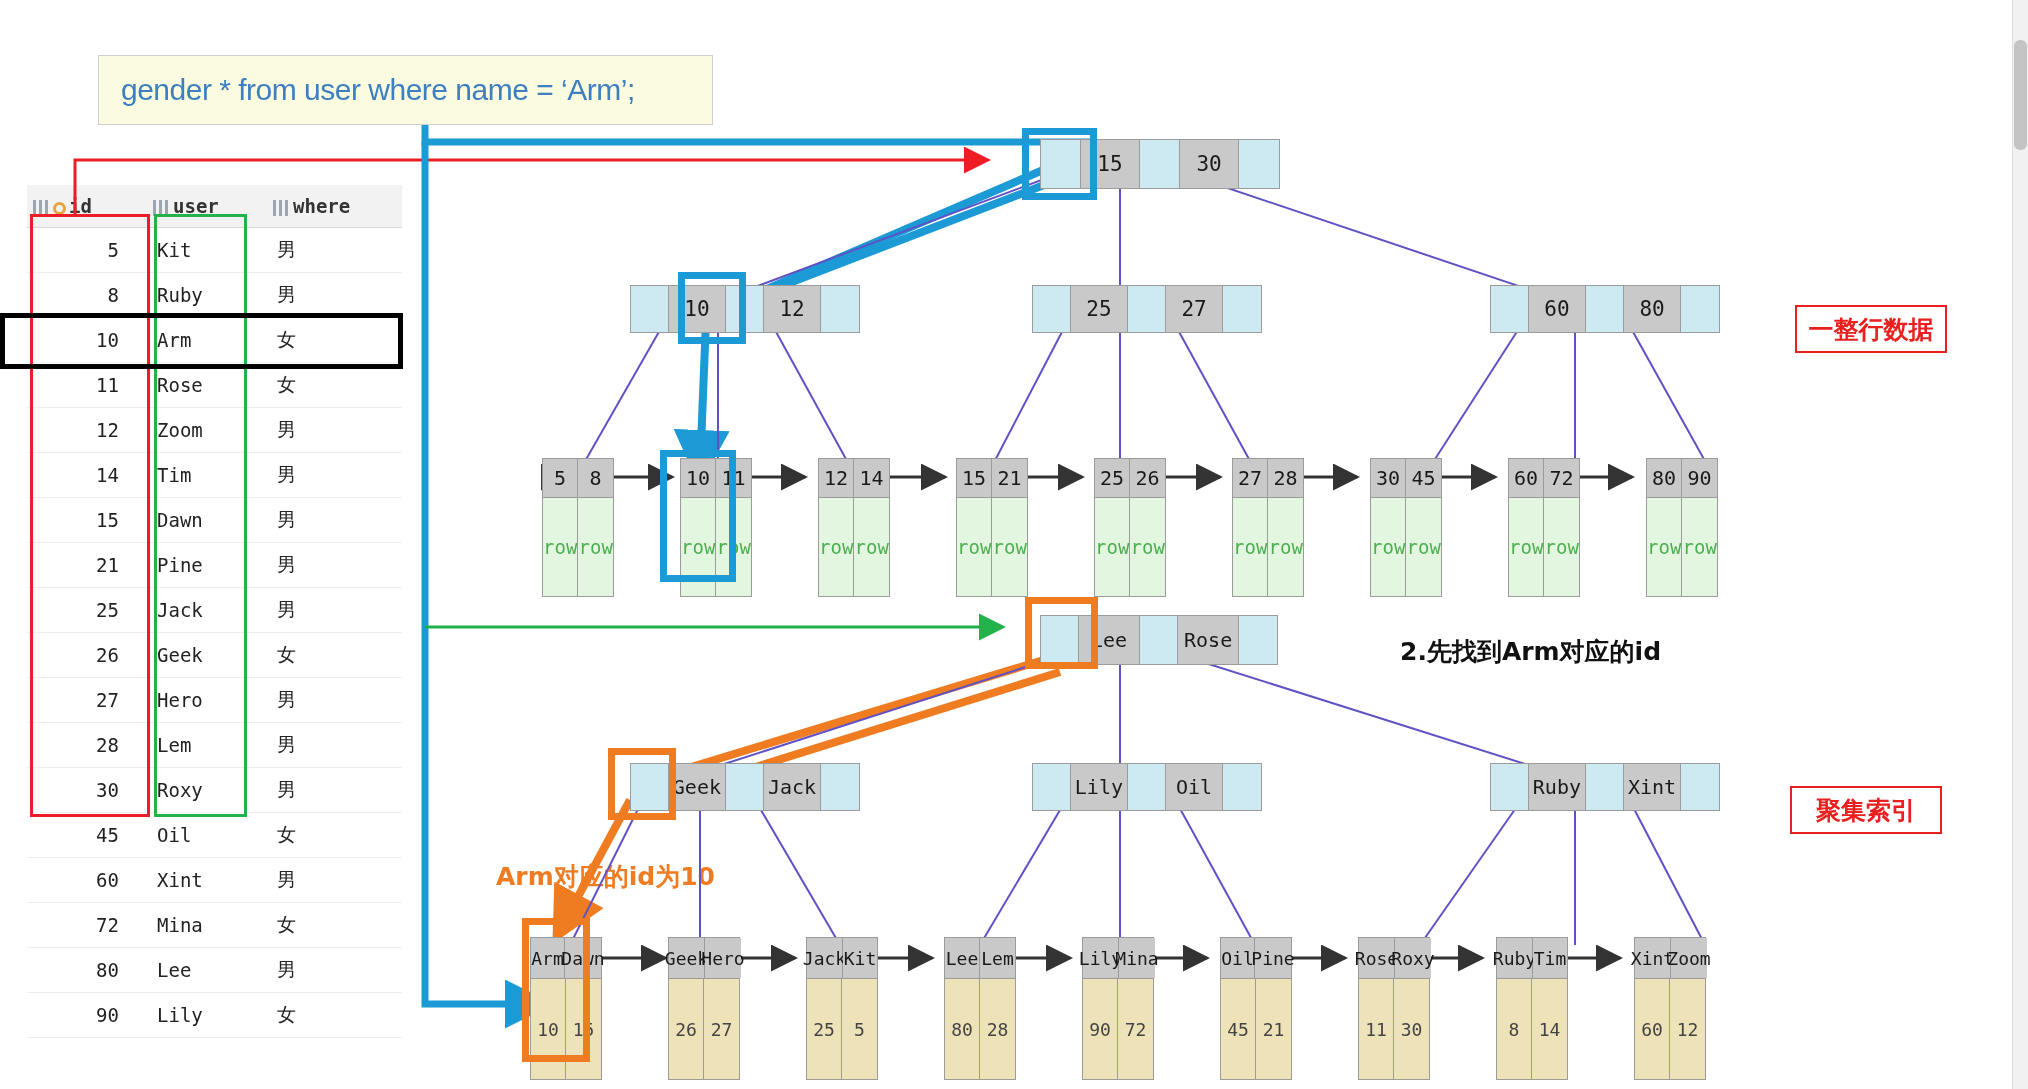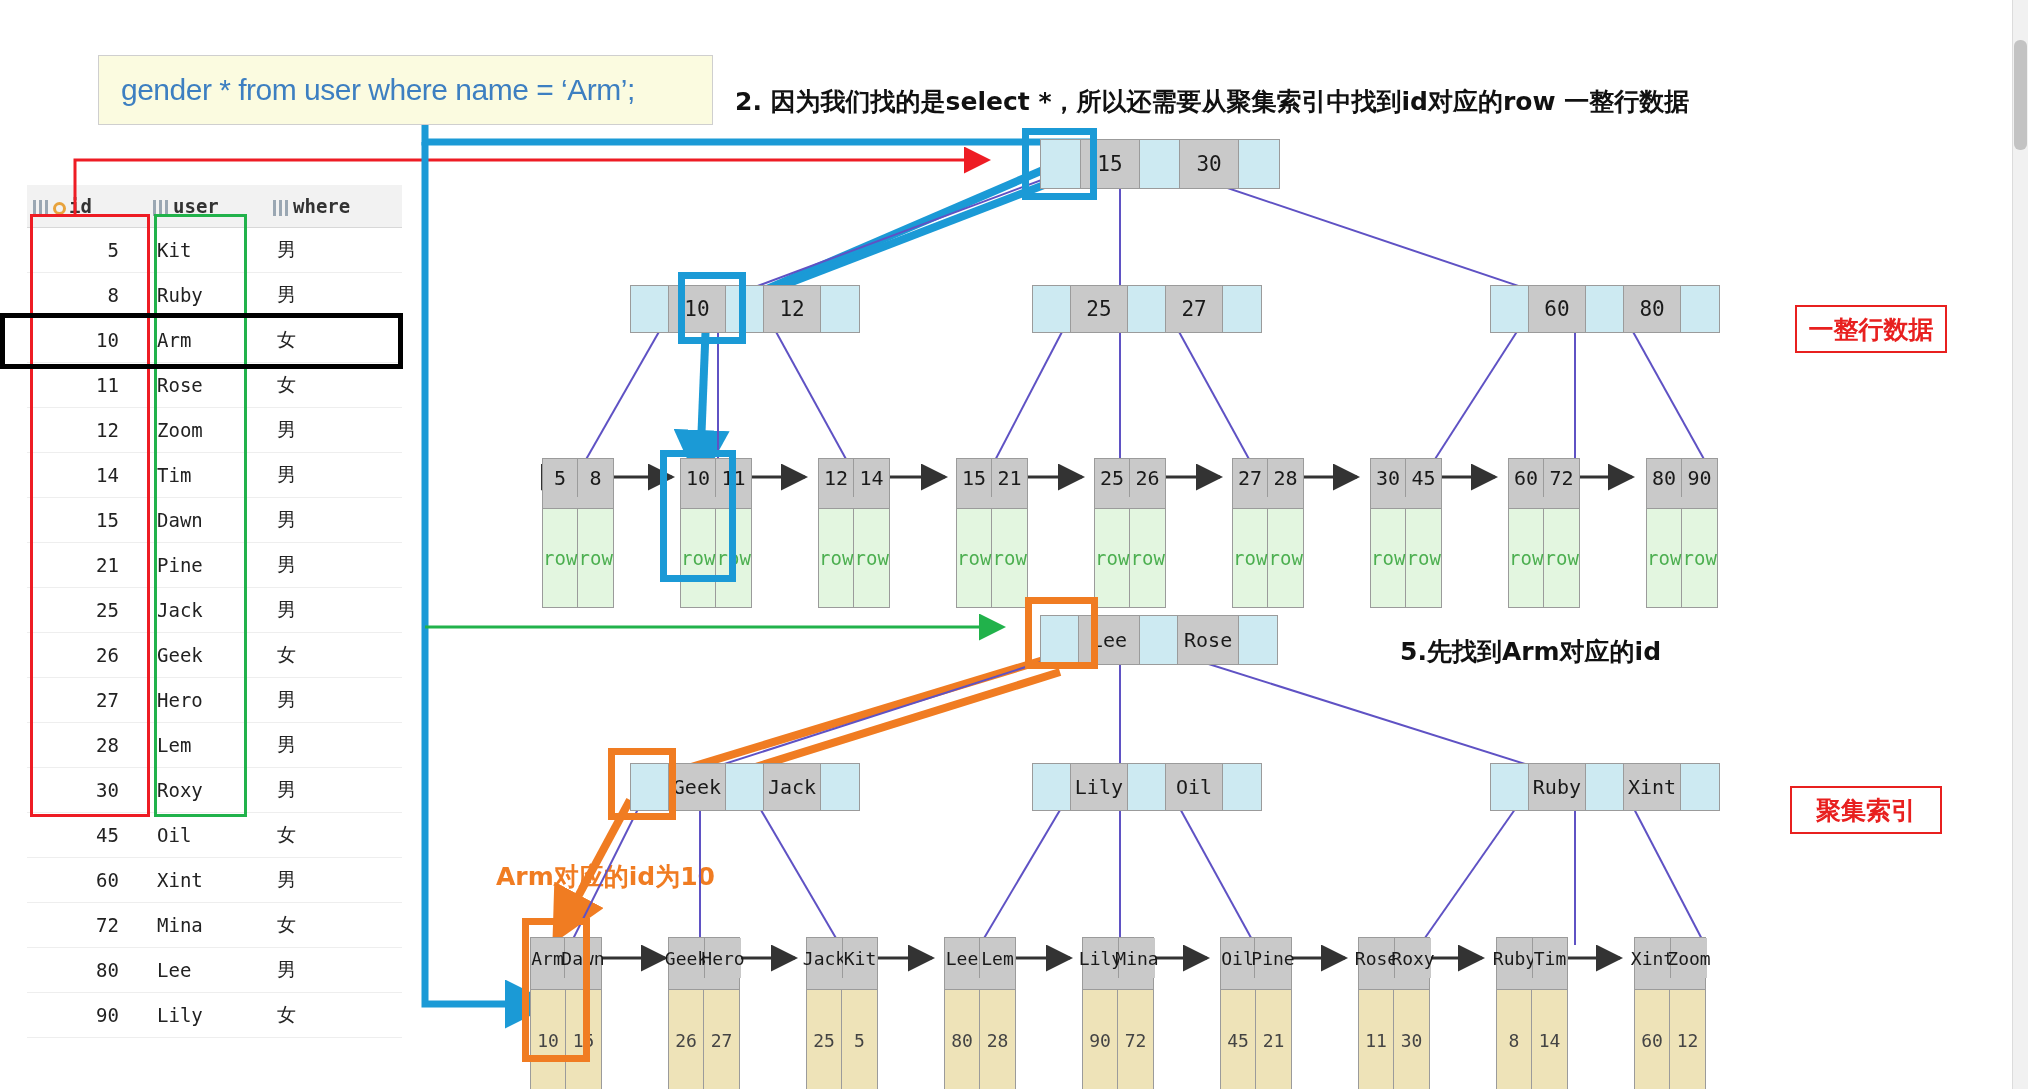--- a/index.html
+++ b/index.html
@@ -69,21 +69,21 @@
 
   
   .leaf { position: absolute; border: 1px solid #9b9b9b; background: #c9c9c9; }
   .leaf .keys { display: flex; }
   .leaf .keys .k {
     display: flex; align-items: center; justify-content: center;
     font-family: "DejaVu Sans Mono", monospace; font-size: 20px; color: #1a1a1a;
     border-right: 1px solid #9b9b9b; background: #c9c9c9;
   }
   .leaf .keys .k:last-child { border-right: none; }
-  .leaf .vals { display: flex; border-top: 1px solid #9b9b9b; margin-top: 11px; }
+  .leaf .vals { display: flex; border-top: 1px solid #9b9b9b; }
   .leaf .vals .v {
     display: flex; align-items: center; justify-content: center;
     font-family: "DejaVu Sans Mono", monospace; font-size: 19px;
     border-right: 1px solid #9b9b9b;
   }
   .leaf .vals .v:last-child { border-right: none; }
   .leaf.clustered .vals .v { background: #e3f6e0; color: #4caf50; }
   .leaf.secondary .keys .k { font-size: 18px; }
   .leaf.secondary .vals .v { background: #eee3b8; color: #444; font-size: 18px; }
 
@@ -238,22 +238,21 @@
           <td class="c-name">Lily</td>
           <td class="c-gender">女</td>
         </tr>
       </tbody>
   </table>
 
   <div class="hl red" style="left:30px; top:214px; width:120px; height:603px;"></div>
   <div class="hl green" style="left:154px; top:214px; width:93px; height:603px;"></div>
   <div class="hl black" style="left:0px; top:313px; width:403px; height:56px;"></div>
 
-  <div class="ann black" style="left:735px; top:85px;">2. 因为我们找的是select *，所以还需要从聚集索引中找到id对应的row 一整行数据</div>
-  <div class="ann black" style="left:1400px; top:635px;">5.先找到Arm对应的id</div>
+  <div class="ann black" style="left:1400px; top:635px;">2.先找到Arm对应的id</div>
   <div class="ann orange" style="left:460px; top:860px;">Arm对应的id为10</div>
 
   <div class="label-box" style="left:1795px; top:305px; width:152px; height:48px;">
     <span>一整行数据</span>
   </div>
   <div class="label-box" style="left:1790px; top:786px; width:152px; height:48px;">
     <span>聚集索引</span>
   </div>
 
   <svg class="overlay">

